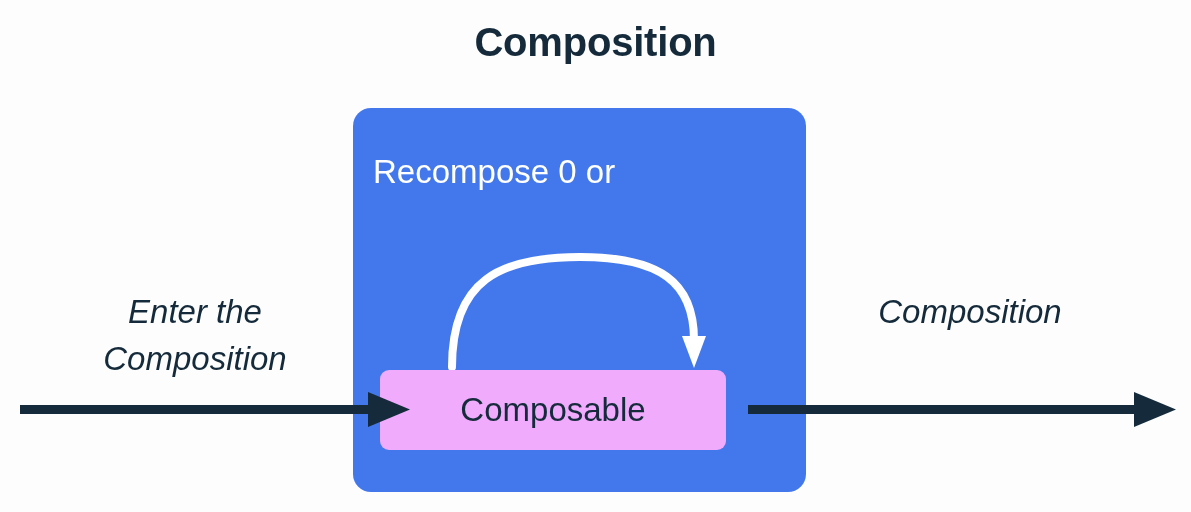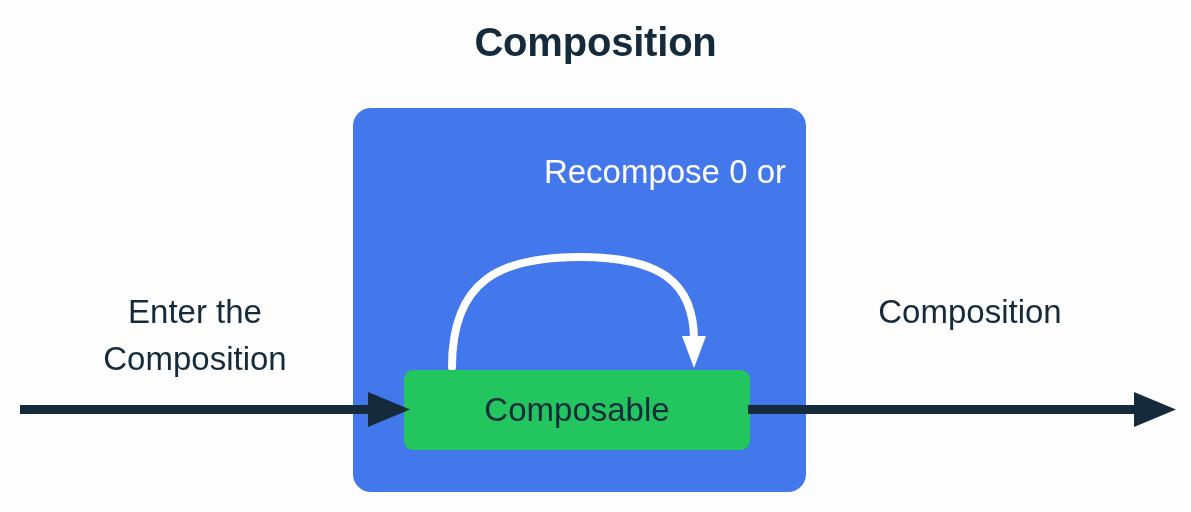--- a/index.html
+++ b/index.html
@@ -43,45 +43,45 @@
     background: #4278ec;
     border-radius: 18px;
   }
 
   
   #recompose-caption {
     position: absolute;
     left: 373px;
     top: 148px;
     width: 413px;
-    text-align: right;
+    text-align: left;
     font-size: 33px;
     line-height: 47px;
     color: #ffffff;
     font-weight: normal;
   }
   #recompose-caption .ln { display: block; }
 
   
   #recompose-arrow {
     position: absolute;
     left: 430px;
     top: 240px;
     width: 300px;
     height: 135px;
   }
 
   
   #composable-box {
     position: absolute;
-    left: 404px;
+    left: 380px;
     top: 370px;
     width: 346px;
     height: 80px;
-    background: #22c55e;
+    background: #f0abfc;
     border-radius: 9px;
     text-align: center;
   }
   #composable-label {
     position: absolute;
     left: 0;
     top: 0;
     width: 346px;
     height: 80px;
     display: flex;
@@ -93,20 +93,21 @@
   }
 
   
   .side-caption {
     position: absolute;
     text-align: center;
     font-size: 33px;
     line-height: 47px;
     color: #152b3b;
     white-space: nowrap;
+    font-style: italic;
   }
   .side-caption .ln { display: block; }
   #enter-caption { left: 40px; top: 288px; width: 310px; }
   #leave-caption { left: 815px; top: 288px; width: 310px; }
 
   
   #enter-arrow {
     position: absolute;
     left: 20px;
     top: 386px;

